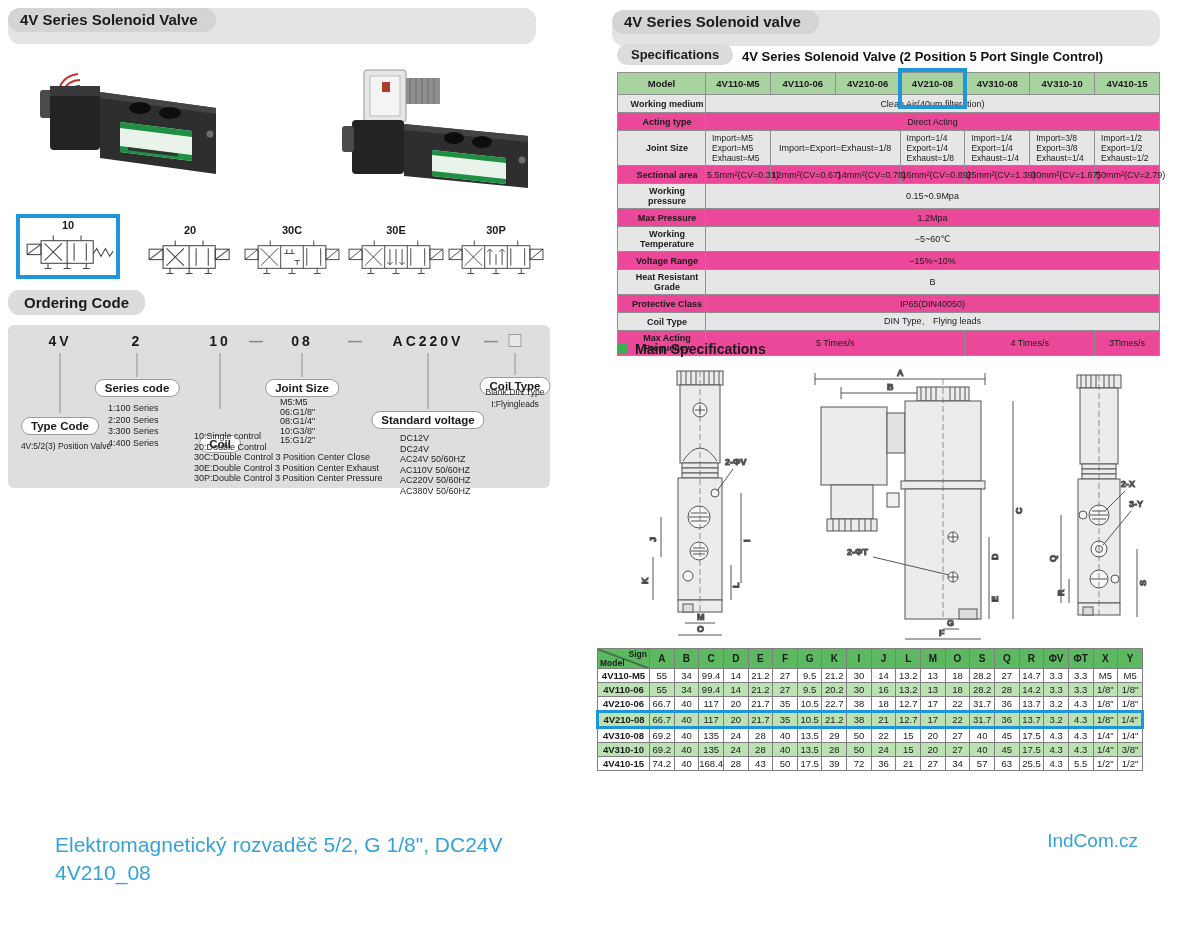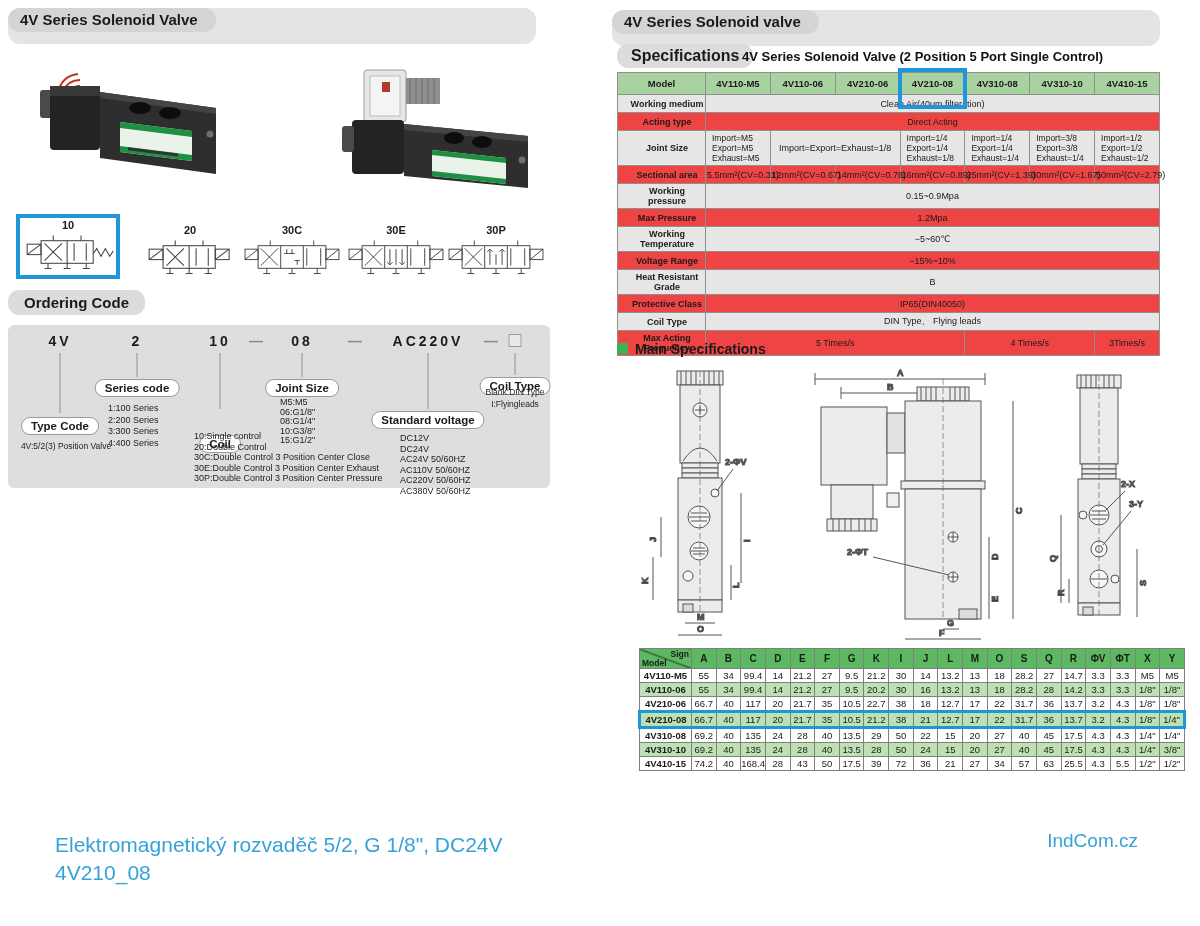--- a/index.html
+++ b/index.html
@@ -5,21 +5,21 @@
   * { margin:0; padding:0; box-sizing:border-box; }
   html,body { width:1200px; height:926px; background:#fff;
     font-family:"Liberation Sans","DejaVu Sans",sans-serif; color:#1a1a1a; }
   .page { position:relative; width:1200px; height:926px; overflow:hidden; }
 
   
   .hbar { position:absolute; height:36px; background:#e4e4e4; border-radius:12px; }
   .hpill { display:inline-block; background:#d4d4d4; border-radius:12px; padding:3px 18px 3px 12px;
            font-weight:bold; font-size:15px; line-height:18px; white-space:nowrap; }
   .spill { display:inline-block; background:#dcdcdc; border-radius:11px; padding:3px 14px;
-           font-weight:bold; font-size:16px; }
+           font-weight:bold; font-size:13px; }
 
   
   .photos { position:absolute; left:20px; top:62px; width:520px; height:150px; display:flex; }
   .photo { width:240px; height:150px; }
   .photo + .photo { margin-left:70px; }
 
   .symbols { position:absolute; left:14px; top:214px; width:536px; height:72px; }
   .symitem { position:absolute; text-align:center; width:104px; }
   .symitem .symlabel { font-weight:bold; font-size:11px; display:block; margin-bottom:1px; }
   .symbox { border:4px solid #1e96d9; padding:1px 0 3px 0; }
@@ -40,32 +40,32 @@
   .speclinetext { position:absolute; left:742px; top:49px; font-size:13px; font-weight:bold; color:#111; white-space:nowrap; }
 
   table { border-collapse:collapse; table-layout:fixed; }
   .spec-table { position:absolute; left:617px; top:72px; width:543px; font-size:9px; }
   .spec-table th, .spec-table td { border:1px solid #8f8f8f; text-align:center; vertical-align:middle;
       padding:2px 1px; overflow:visible; }
   .spec-table th { background:#a8d3a0; font-weight:bold; font-size:9.5px; height:22px; }
   .spec-table th.lbl { width:88px; }
   .spec-table td.lbl { text-align:center; padding-left:12px; font-weight:bold; font-size:9px; }
   .spec-table tr.alt td { background:#e6e6e6; }
-  .spec-table td { background:#ef4444; height:18px; }
+  .spec-table td { background:#ec4899; height:18px; }
   .spec-table .multiline { font-size:8.5px; line-height:10px; text-align:left; padding-left:6px; }
   th.hl-cell { position:relative; }
   .hlbox { position:absolute; left:-3px; right:-3px; top:-5px; bottom:-15px;
            border:4px solid #1e96d9; pointer-events:none; z-index:5; }
 
   .mainspec { position:absolute; left:617px; top:341px; font-weight:bold; font-size:14px; }
   .greensq { display:inline-block; width:11px; height:11px; background:#3cb053; margin-right:7px; }
 
   .drawings { position:absolute; left:625px; top:365px; width:545px; height:278px; }
 
-  .dims-table { position:absolute; left:638px; top:648px; width:548px; font-size:9.5px; }
+  .dims-table { position:absolute; left:596px; top:648px; width:548px; font-size:9.5px; }
   .dims-table th, .dims-table td { border:1px solid #7f7f7f; text-align:center; padding:1px 0; }
   .dims-table th { background:#5cb961; font-weight:bold; height:20px; font-size:10px; }
   .dims-table td { background:#fff; height:13px; }
   .dims-table td.mdl { font-weight:bold; font-size:9.5px; }
   .dims-table tr.green td { background:#bce2b4; }
   .dims-table th.corner { width:52px; position:relative; padding:0;
       background:linear-gradient(to top right,#5cb961 calc(50% - 1px),#2e2e2e,#5cb961 calc(50% + 1px)); }
   .c-top { position:absolute; top:0; right:2px; font-size:8.5px; }
   .c-bot { position:absolute; bottom:0; left:2px; font-size:8.5px; }
   tr.hl-row td { border-top:3px solid #1e96d9; border-bottom:3px solid #1e96d9; }

